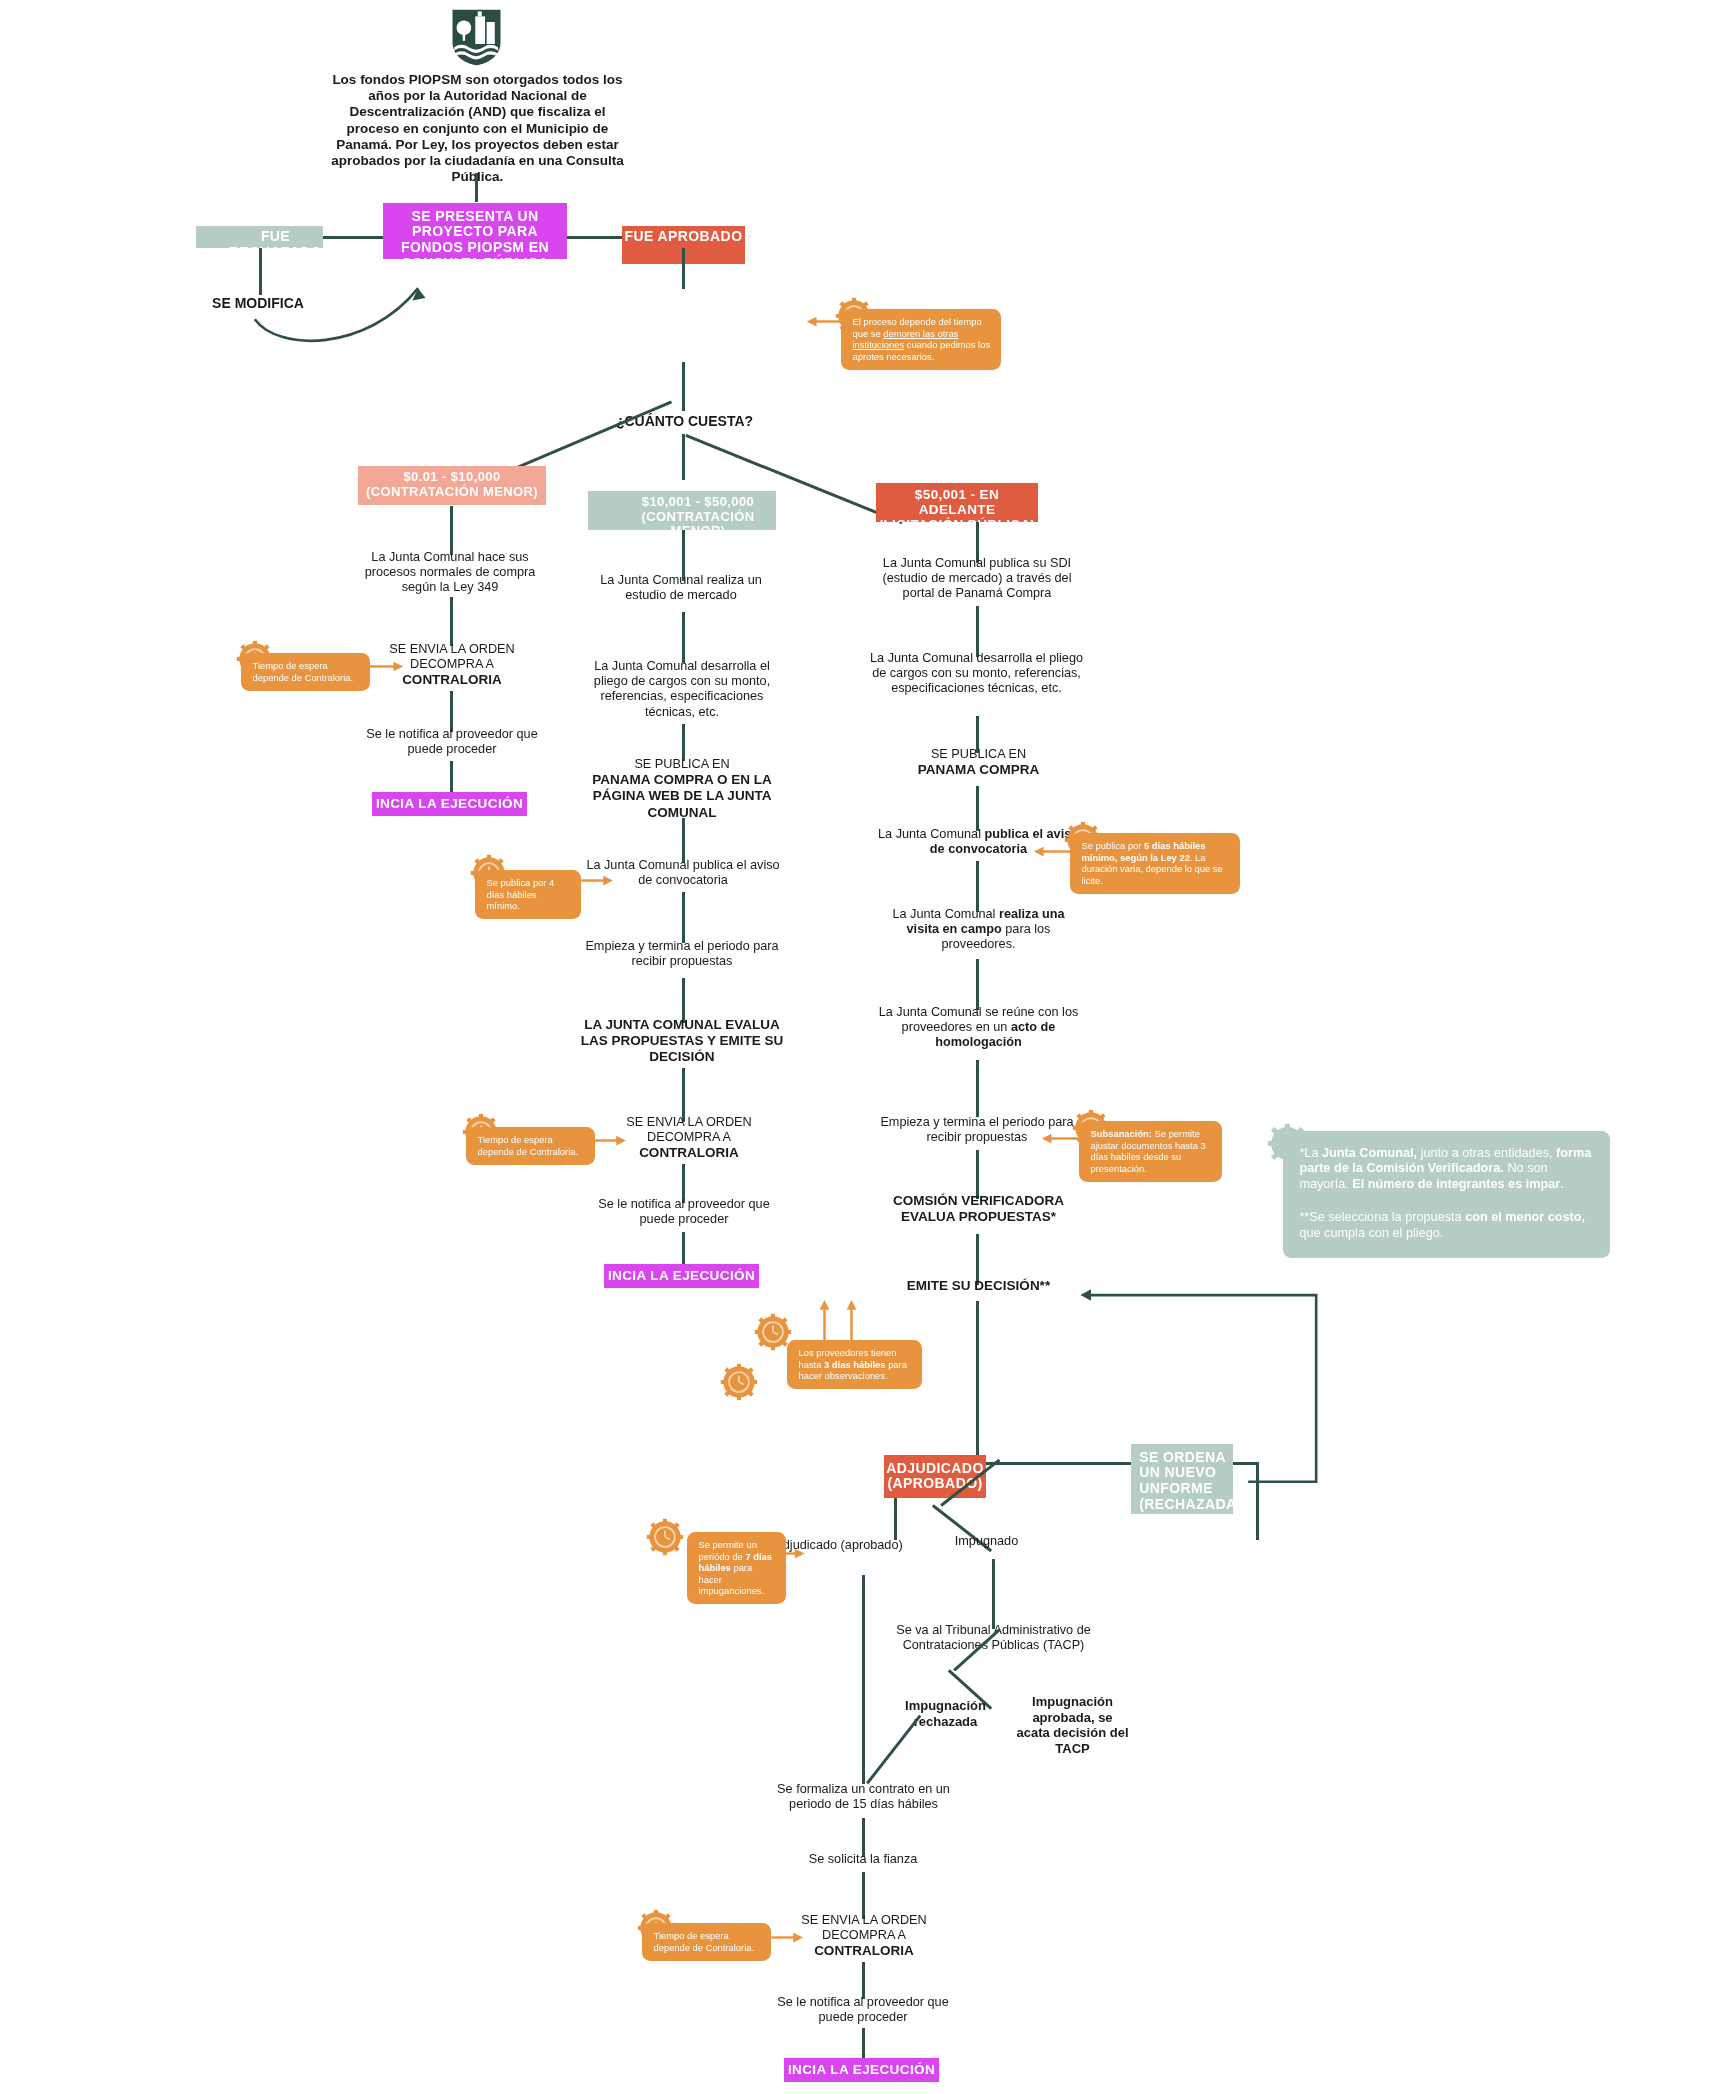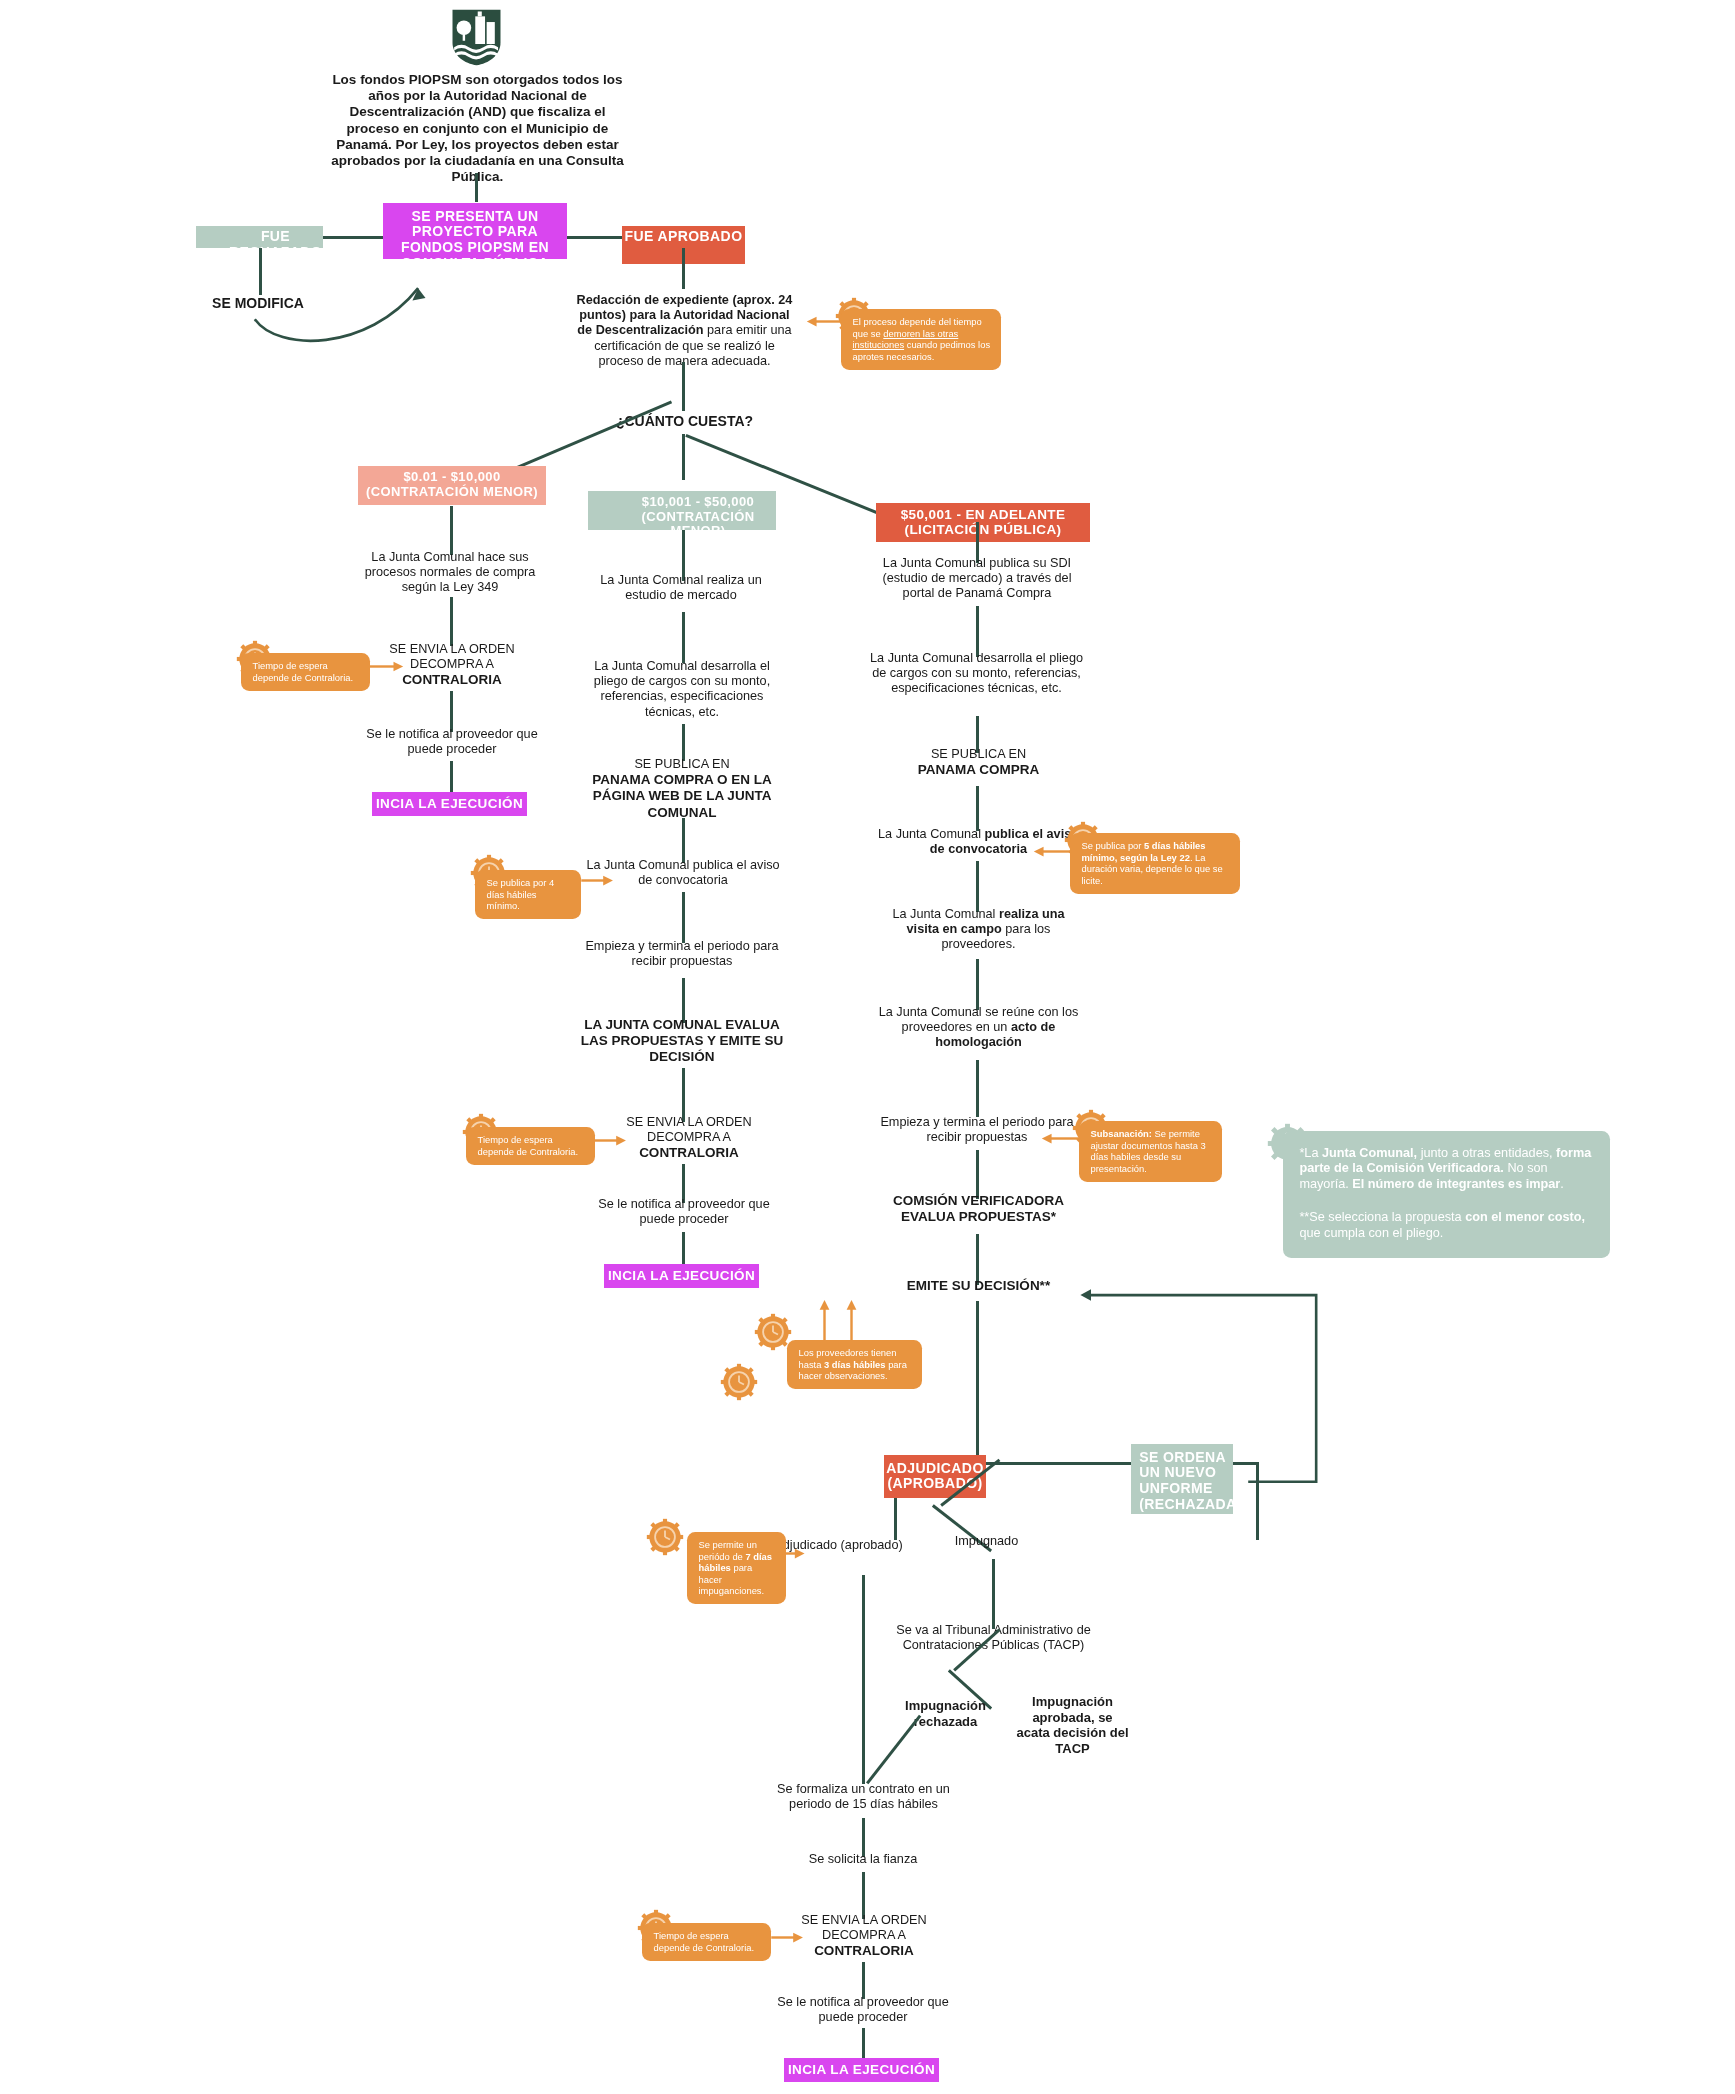--- a/index.html
+++ b/index.html
@@ -142,21 +142,20 @@
 
   <div class="node" style="left:245px; top:262px; width:245px; height:94px;">
     <svg width="245" height="94" viewBox="0 0 300 115">
       <path d="M12 70 C 40 110, 150 110, 212 32" stroke="#2f5145" stroke-width="3.2" fill="none"></path>
       <path d="M212 32 L205 47 L221 44 Z" fill="#2f5145"></path>
     </svg>
   </div>
 
   <div class="vline" style="left:682px; top:248px; height:41px;"></div>
 
-  <div class="lbl ctext" style="left:573px; top:293px; width:223px; font-size:12.7px;"><b>Redacción de expediente (aprox. 24 puntos) para la Autoridad Nacional de Descentralización</b><span> para emitir una certificación de que se realizó le proceso de manera adecuada.</span></div>
 
   <div class="badge" style="left:835px; top:297px;">
     <svg viewBox="0 0 46 46">
       <circle cx="23" cy="23" r="19" fill="#e8943f"></circle>
       <g stroke="#e8943f" stroke-width="5">
         <line x1="23" y1="1" x2="23" y2="8"></line>
           <line x1="23" y1="38" x2="23" y2="45"></line>
         <line x1="1" y1="23" x2="8" y2="23"></line>
           <line x1="38" y1="23" x2="45" y2="23"></line>
         <line x1="7" y1="7" x2="12" y2="12"></line>
@@ -188,21 +187,21 @@
   <div class="box box-salmon" style="left:358px; top:466px; width:188px; height:39px; font-size:13px; padding-top:4.1px;">
     <div>$0.01 - $10,000</div>
     <div>(CONTRATACIÓN MENOR)</div>
   </div>
 
   <div class="box box-sage" style="left:588px; top:491px; width:188px; height:39px; font-size:13px; padding-top:4.1px;">
     <div>$10,001 - $50,000</div>
     <div>(CONTRATACIÓN MENOR)</div>
   </div>
 
-  <div class="box box-red" style="left:876px; top:503px; width:214px; height:39px; font-size:13.5px; padding-top:4.1px;">
+  <div class="box box-red" style="left:876px; top:483px; width:162px; height:39px; font-size:13.5px; padding-top:4.1px;">
     <div>$50,001 - EN ADELANTE</div>
     <div>(LICITACIÓN PÚBLICA)</div>
   </div>
 
   <div class="vline" style="left:450px; top:506px; height:49px;"></div>
   <div class="lbl ctext" style="left:352px; top:550px; width:196px; font-size:12.7px;">La Junta Comunal hace sus procesos normales de compra según la Ley 349</div>
   <div class="vline" style="left:450px; top:597px; height:49px;"></div>
 
   <div class="lbl ctext" style="left:360px; top:642px; width:184px; font-size:12.7px;">
     <div>SE ENVIA LA ORDEN</div>

